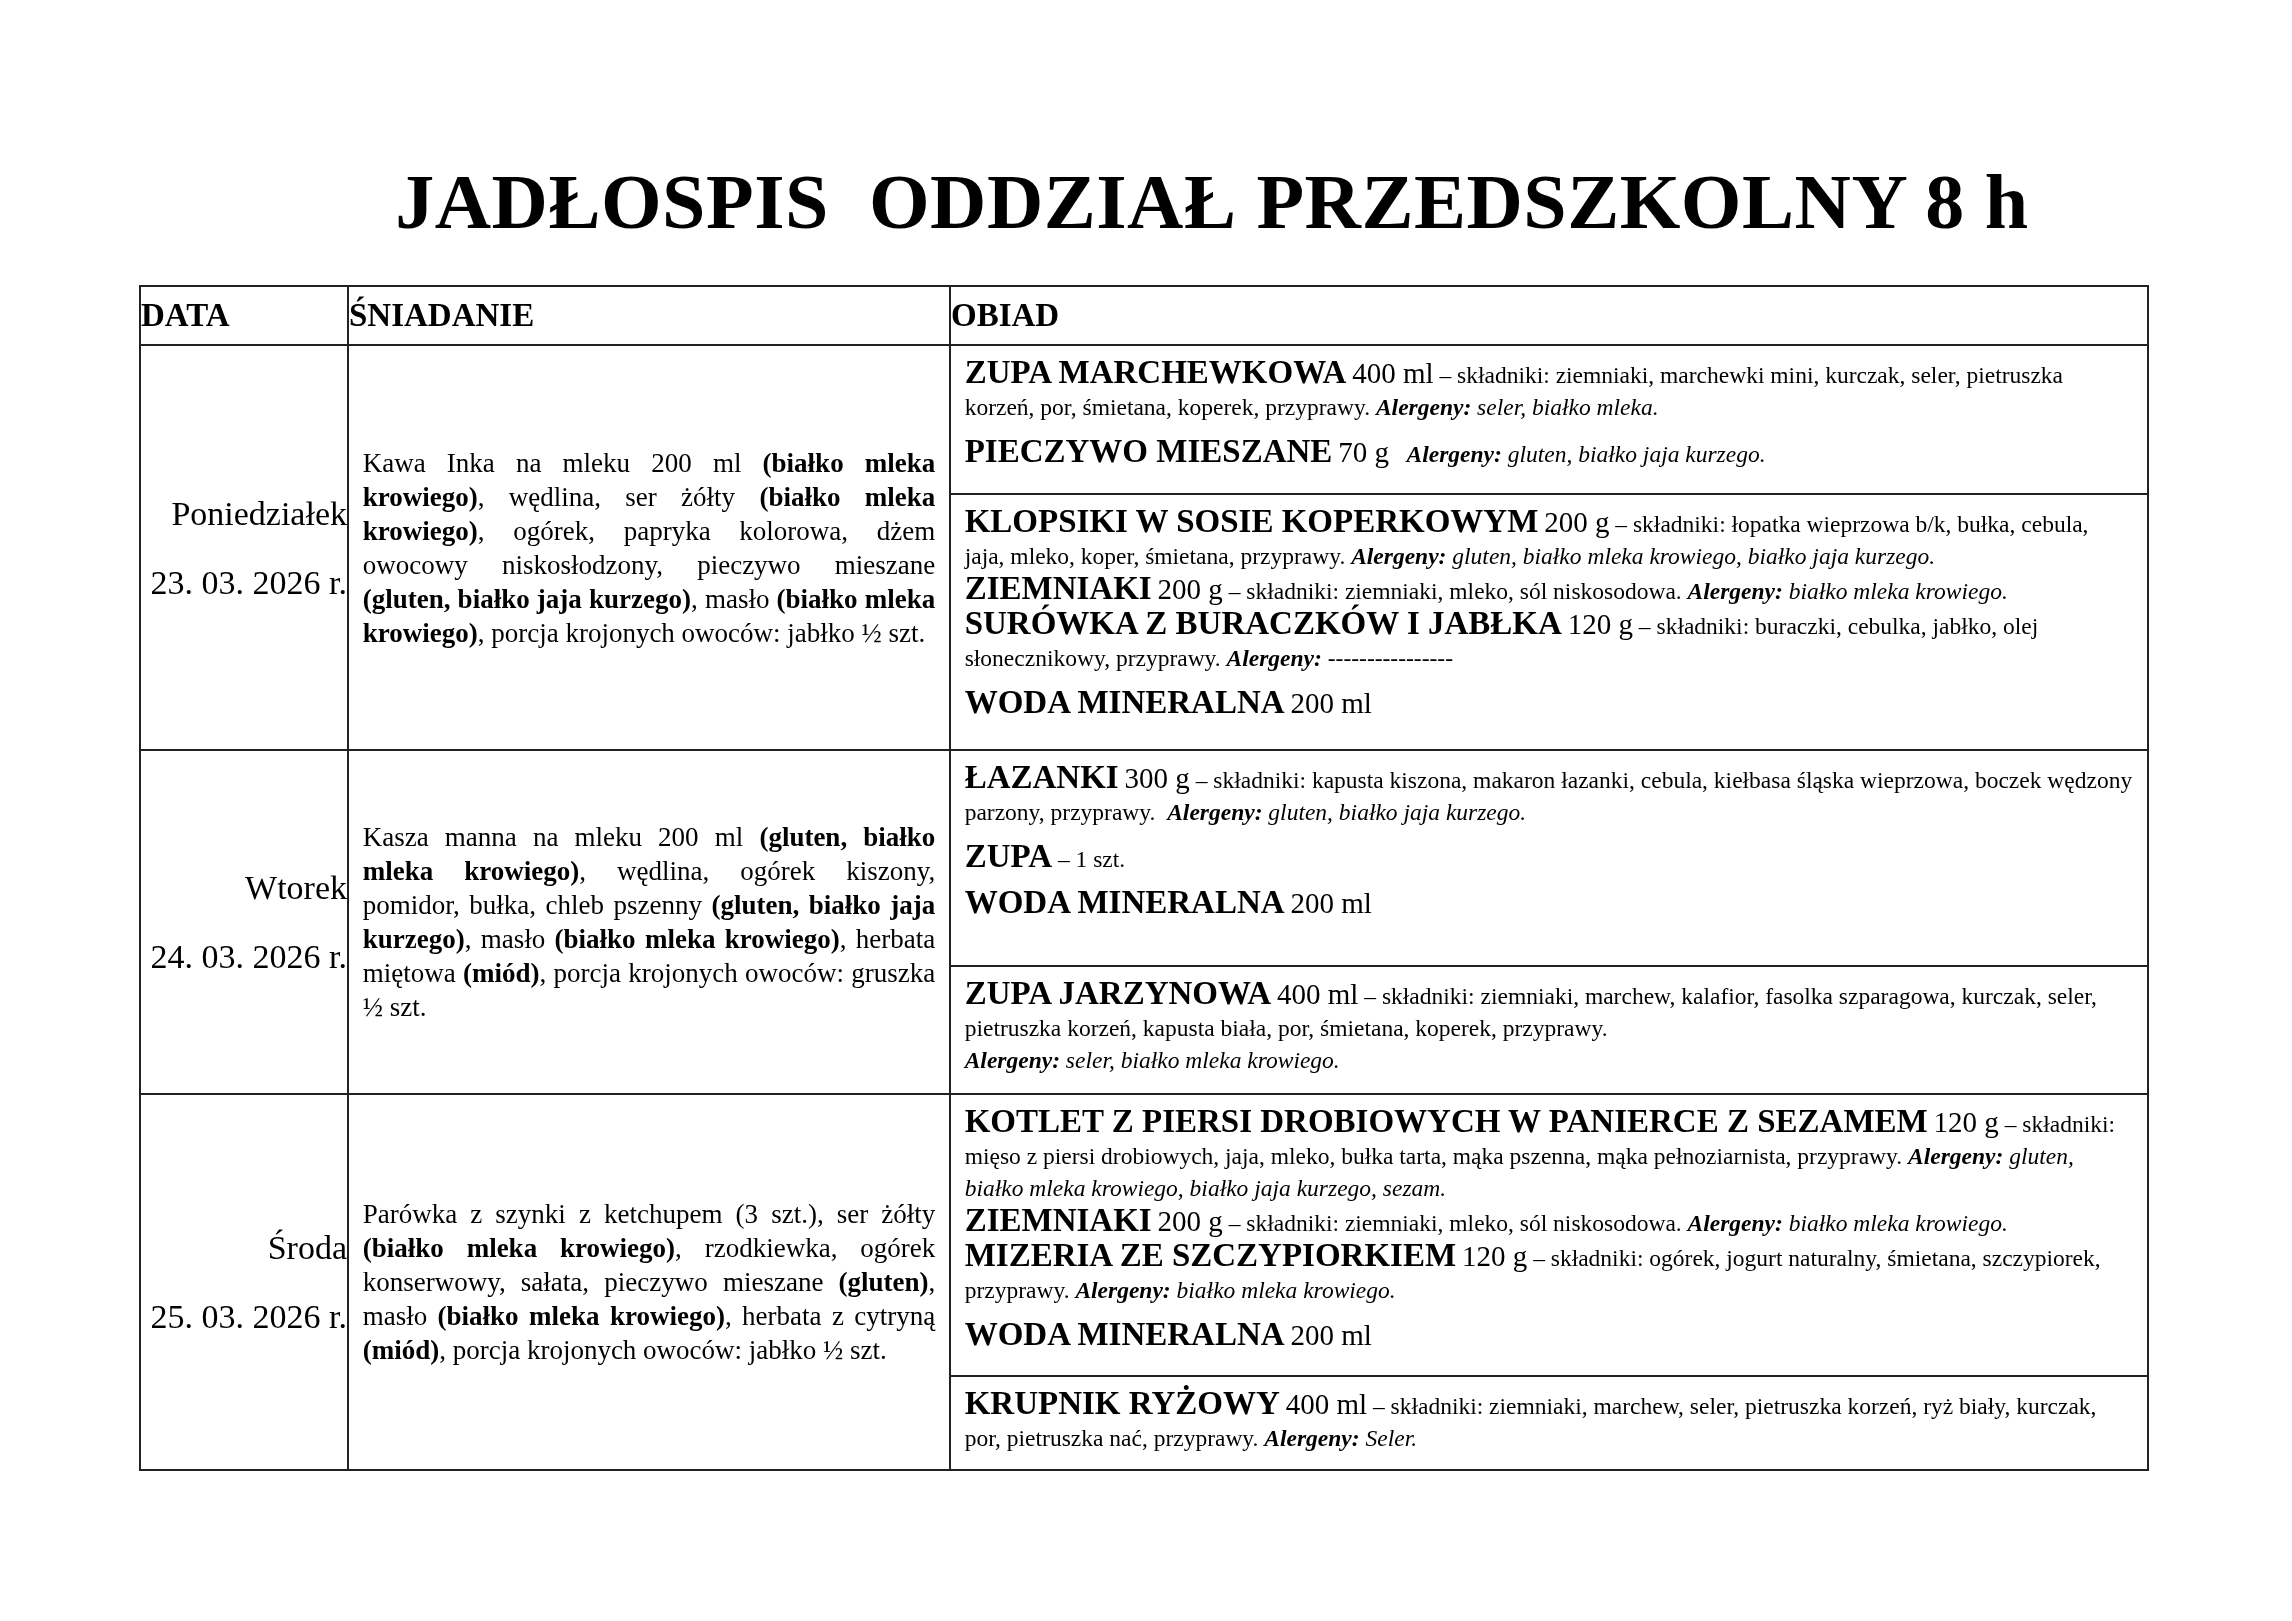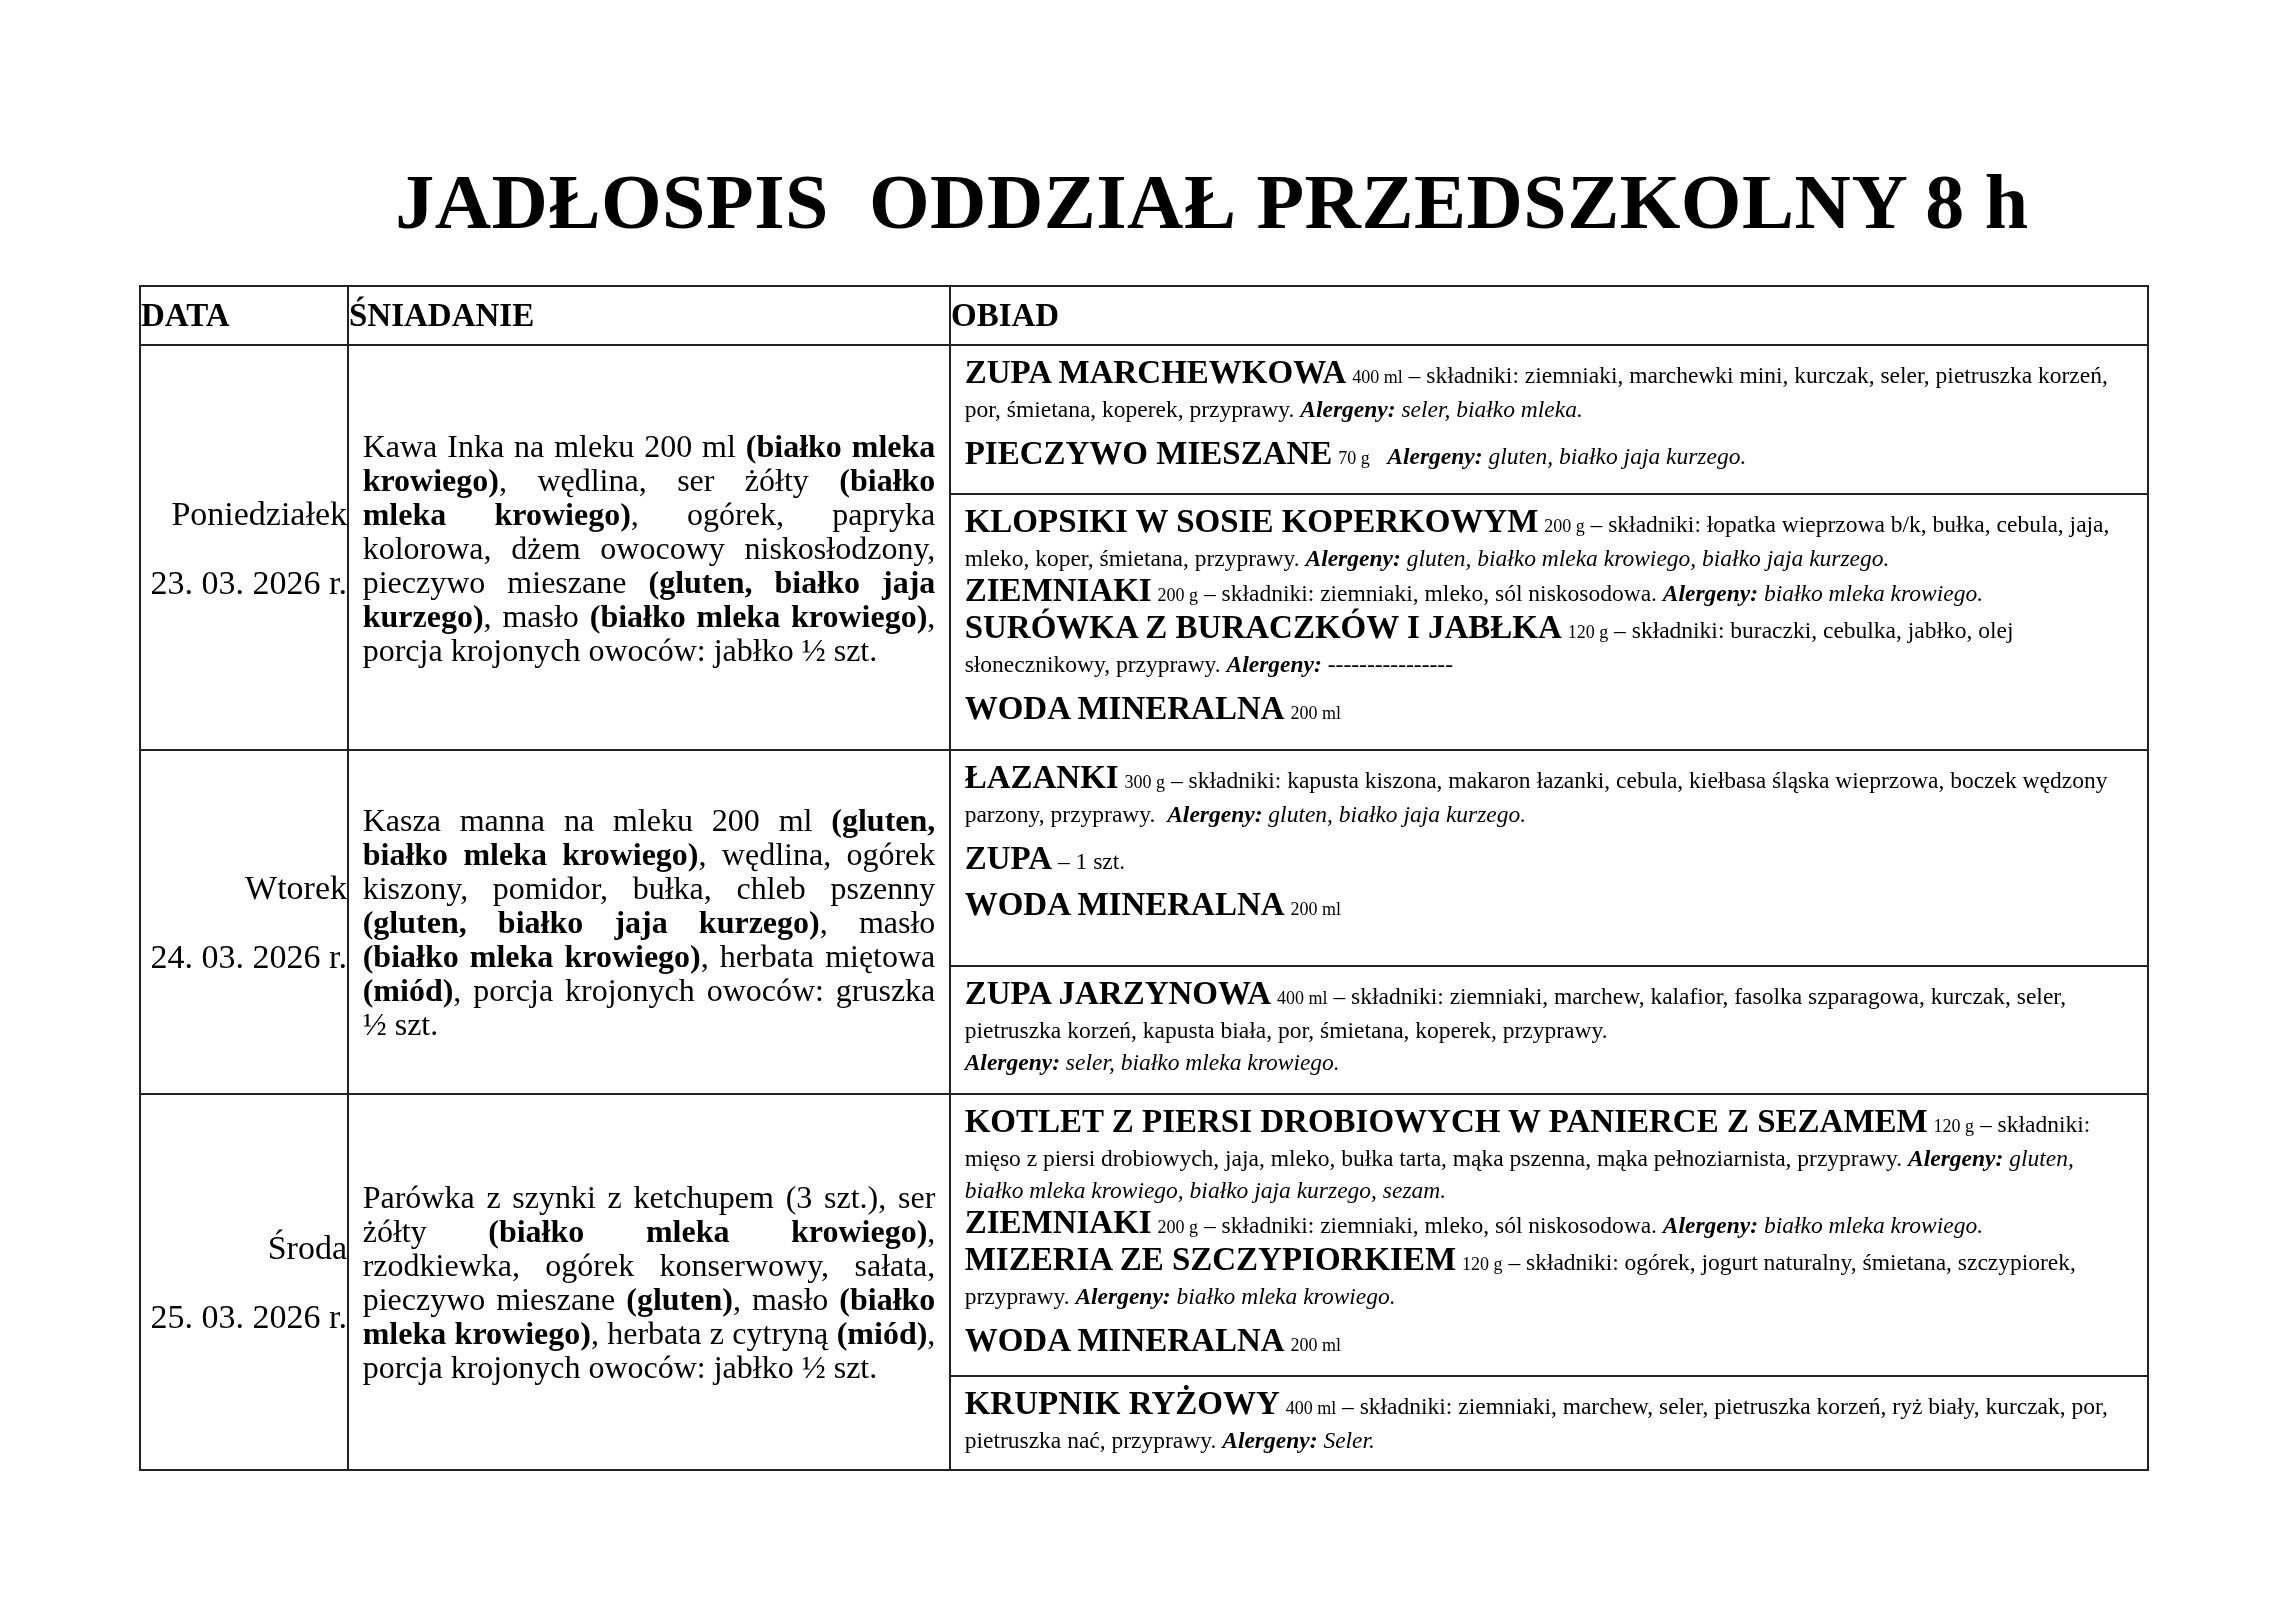--- a/index.html
+++ b/index.html
@@ -6,27 +6,27 @@
   body { width: 2293px; height: 1621px; position: relative; overflow: hidden;
          font-family: "Liberation Serif", "DejaVu Serif", serif; color: #000; }
   .title { position: absolute; left: 0; width: 2293px; top: 157px; text-align: center;
            font-size: 78px; font-weight: bold; letter-spacing: 0.5px; white-space: pre; padding-left: 63px; box-sizing: border-box; margin-left: 34px; }
   table.menu { position: absolute; left: 139px; top: 285px; width: 2007px; border-collapse: collapse;
                table-layout: fixed; }
   table.menu td, table.menu th { border: 2.5px solid #222; vertical-align: middle; padding: 0; }
   th { font-size: 33px; font-weight: bold; height: 57px; text-align: left; }
   col.c1 { width: 208px; } col.c2 { width: 602px; } col.c3 { width: 1198px; }
   .datecell { text-align: right; font-weight: normal; font-size: 34px; line-height: 69px; }
-  .breakfast { font-size: 32px; line-height: 34px; text-align: justify; padding: 0 13.7px 0 13.7px !important; }
+  .breakfast { font-size: 27px; line-height: 34px; text-align: justify; padding: 0 13.7px 0 13.7px !important; }
   .breakfast b { font-weight: bold; }
   .sub { padding: 9.8px 13.7px 11.8px 13.7px !important; font-size: 23.5px; line-height: 32px; vertical-align: top !important; }
   .sub p { margin: 0; }
   .sub p.gap { margin-top: 11.8px; }
   .dish { font-weight: bold; font-size: 33px; }
-  .qty { font-size: 18px; }
+  .qty { font-size: 29px; }
   .alg { font-style: italic; }
   .alg b { font-weight: bold; font-style: italic; }
 </style>
 </head>
 <body>
 
 <div class="title">JADŁOSPIS  ODDZIAŁ PRZEDSZKOLNY 8 h</div>
 
 <table class="menu">
   <colgroup>

